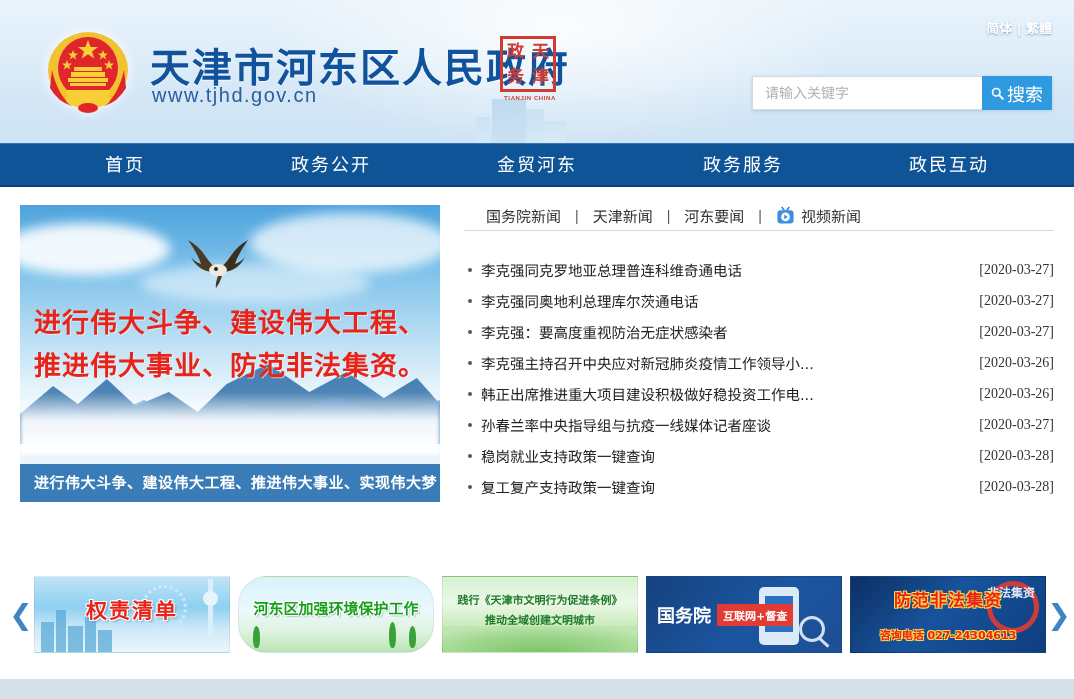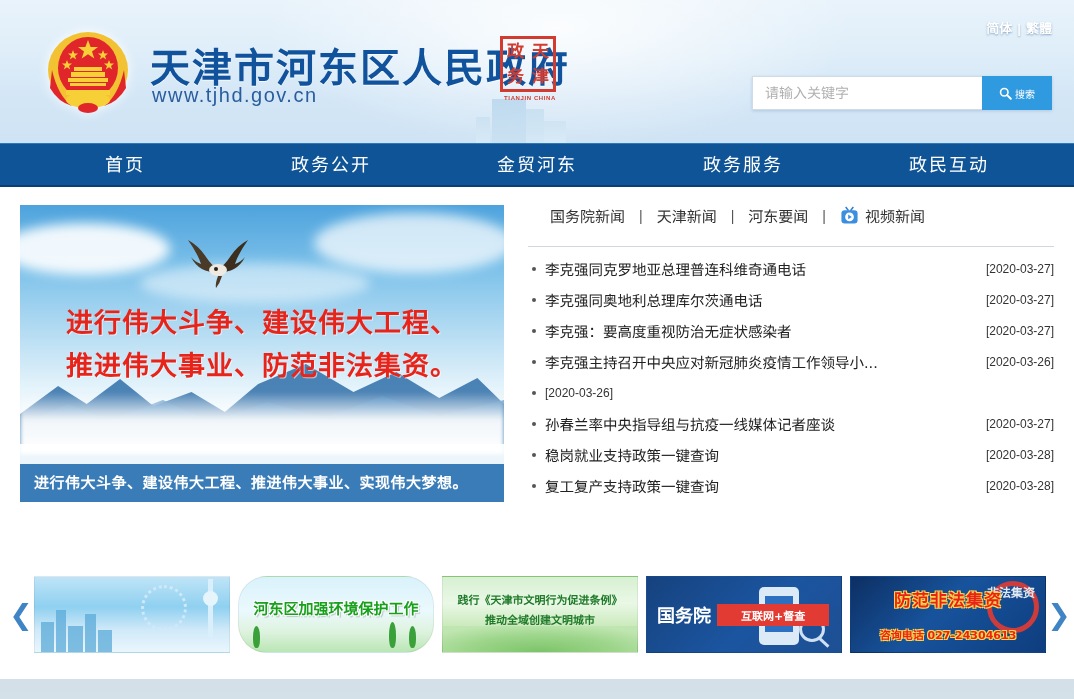--- a/index.html
+++ b/index.html
@@ -82,21 +82,21 @@
     box-shadow:0 1px 3px rgba(90,130,170,.28);
   }
   .searchbox input {
     flex:1; border:1px solid #cfdce8; border-right:none; background:#fff;
     padding:0 12px; font-size:14px; color:#333; outline:none;
     font-family:"Liberation Sans",sans-serif;
   }
   .searchbox input::placeholder { color:#b0b0b0; }
   .search-btn {
     width:70px; background:#2f9ae0; border:none; color:#fff;
-    font-size:10px; cursor:pointer; display:flex; align-items:center;
+    font-size:18px; cursor:pointer; display:flex; align-items:center;
     justify-content:center; gap:3px; font-family:"Liberation Sans",sans-serif;
   }
   .search-btn svg { flex:none; }
 
   
   .nav {
     height:44px; background:#0e5496;
     border-top:1px solid #2b79bf; border-bottom:2px solid #0a3f73;
     display:flex; align-items:center;
   }
@@ -108,21 +108,21 @@
   }
 
   
   .content {
     background:#fff; height:492px; position:relative;
     padding:18px 20px 0 20px;
   }
   .top-row { display:flex; gap:24px; }
 
   
-  .banner { width:484px; height:297px; position:relative; overflow:hidden; }
+  .banner { width:420px; height:297px; position:relative; overflow:hidden; }
   .banner-sky {
     position:absolute; inset:0;
     background: linear-gradient(180deg,#4ea3dd 0%, #7ec2ea 22%, #bde0f4 46%, #e6f4fb 62%, #f4fafd 76%, #dfeef8 100%);
   }
   .cloud {
     position:absolute; background:rgba(255,255,255,.9); border-radius:50%;
     filter: blur(6px);
   }
   .c1 { left:-20px; top:18px; width:170px; height:52px; }
   .c2 { right:-10px; top:8px; width:200px; height:60px; opacity:.8;}
@@ -146,46 +146,46 @@
     background:#3a7cb8; color:#fff; font-weight:bold;
     font-size:15px; line-height:38px; padding-left:14px;
     letter-spacing:.5px;
     font-family:"DejaVu Sans","Liberation Sans",sans-serif;
   }
 
   
   .news { flex:1; }
   .news-tabs {
     display:flex; align-items:center; gap:0;
-    border-bottom:1px solid #cfd8e0; padding-bottom:20px;
+    border-bottom:1px solid #cfd8e0; padding-bottom:4px;
   }
   .news-tab {
     font-size:15px; color:#333; cursor:pointer; padding:0 14px;
     display:flex; align-items:center; gap:6px;
     font-family:"DejaVu Sans","Liberation Sans",sans-serif;
   }
   .news-tab:first-child { padding-left:22px; }
   .tab-div { color:#555; font-size:14px; }
   .tv-icon { flex:none; }
 
-  .news-list { list-style:none; margin-top:6px; }
+  .news-list { list-style:none; margin-top:23px; }
   .news-item {
     display:flex; align-items:center; height:31px; cursor:pointer;
     font-size:14.5px; color:#222;
     font-family:"DejaVu Sans","Liberation Sans",sans-serif;
   }
   .dot {
     width:4px; height:4px; border-radius:50%; background:#555;
     flex:none; margin:0 9px 0 4px;
   }
   .news-title {
     flex:1; white-space:nowrap; overflow:hidden; text-overflow:ellipsis;
     padding-right:10px;
   }
-  .news-date { flex:none; color:#333; font-size:12px; font-family:Liberation Sans, sans-serif; }
+  .news-date { flex:none; color:#333; font-size:14px; font-family:Liberation Serif, serif; }
 
   
   .carousel {
     position:absolute; left:0; bottom:26px; width:100%;
     display:flex; align-items:center; padding:0 8px;
   }
   .arrow {
     width:26px; flex:none; text-align:center; cursor:pointer;
     color:#3f84c4; font-size:28px; line-height:1;
     font-family:"DejaVu Sans",sans-serif;
@@ -225,21 +225,21 @@
   .s3 .l1 { top:16px; }
   .s3 .l2 { top:36px; }
   .s3 .hill { position:absolute; bottom:0; width:100%; height:26px;
     background:radial-gradient(ellipse 130px 28px at 50% 100%, #7cc468 0%, #9ed68c 60%, #bfe5b0 100%); }
 
   
   .s4 { background:linear-gradient(135deg,#16427e 0%, #1b55a0 55%, #1d4f93 100%); }
   .s4 .gw { position:absolute; left:10px; top:24px; font-size:18px; color:#fff; font-weight:bold;
     font-family:"DejaVu Sans","Liberation Sans",sans-serif; }
   .s4 .tagbtn { position:absolute; left:70px; top:27px; background:#e23b33; color:#fff;
-    font-size:11px; font-weight:bold; padding:3px 24px; white-space:nowrap;
+    font-size:11px; font-weight:bold; padding:3px 6px; white-space:nowrap;
     font-family:"DejaVu Sans","Liberation Sans",sans-serif; }
   .s4 .phone { position:absolute; right:42px; top:10px; width:40px; height:58px;
     background:#dce9f6; border-radius:5px; }
   .s4 .phone::after{content:"";position:absolute;left:6px;top:9px;width:28px;height:36px;background:#2d6fc0;}
   .s4 .mag { position:absolute; right:16px; bottom:10px; width:26px; height:26px;
     border:3px solid #cfe0f2; border-radius:50%; }
   .s4 .mag::after{content:"";position:absolute;right:-8px;bottom:-5px;width:12px;height:3px;background:#cfe0f2;transform:rotate(42deg);}
 
   
   .s5 { background:linear-gradient(135deg,#0d2f63 0%, #17539c 45%, #0e3d7e 100%); }
@@ -404,20 +404,21 @@
           <span class="news-title">李克强：要高度重视防治无症状感染者</span>
           <span class="news-date">[2020-03-27]</span>
         </li>
         <li class="news-item">
           <span class="dot"></span>
           <span class="news-title">李克强主持召开中央应对新冠肺炎疫情工作领导小...</span>
           <span class="news-date">[2020-03-26]</span>
         </li>
         <li class="news-item">
           <span class="dot"></span>
+          <span class="news-title">韩正出席推进重大项目建设积极做好稳投资工作电...</span>
           <span class="news-date">[2020-03-26]</span>
         </li>
         <li class="news-item">
           <span class="dot"></span>
           <span class="news-title">孙春兰率中央指导组与抗疫一线媒体记者座谈</span>
           <span class="news-date">[2020-03-27]</span>
         </li>
         <li class="news-item">
           <span class="dot"></span>
           <span class="news-title">稳岗就业支持政策一键查询</span>
@@ -437,20 +438,21 @@
     <div class="slides">
 
       <div class="slide s1">
         <div class="sk" style="left:6px;  width:13px; height:30px;"></div>
         <div class="sk" style="left:21px; width:10px; height:42px;"></div>
         <div class="sk" style="left:33px; width:15px; height:26px;"></div>
         <div class="sk" style="left:50px; width:11px; height:38px;"></div>
         <div class="sk" style="left:63px; width:14px; height:22px;"></div>
         <div class="wheel"></div>
         <div class="tower"></div>
+        <div class="slide-label">权责清单</div>
       </div>
 
       <div class="slide s2">
         <div class="tree" style="left:14px;"></div>
         <div class="tree" style="left:150px; height:26px;"></div>
         <div class="tree" style="left:170px;"></div>
         <div class="slide-label">河东区加强环境保护工作</div>
       </div>
 
       <div class="slide s3">

